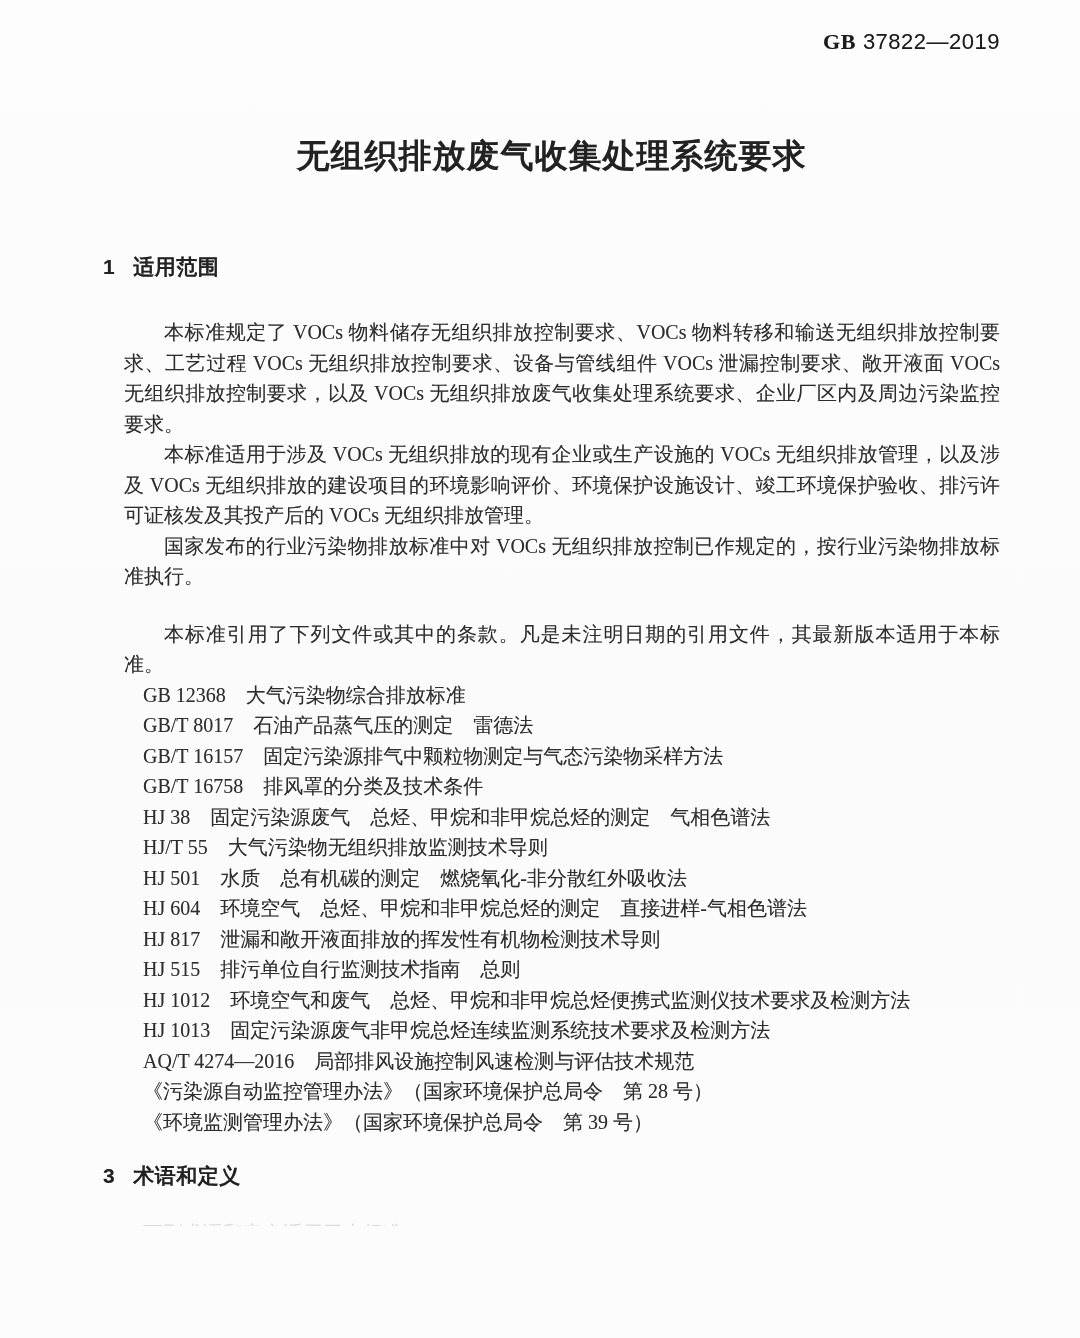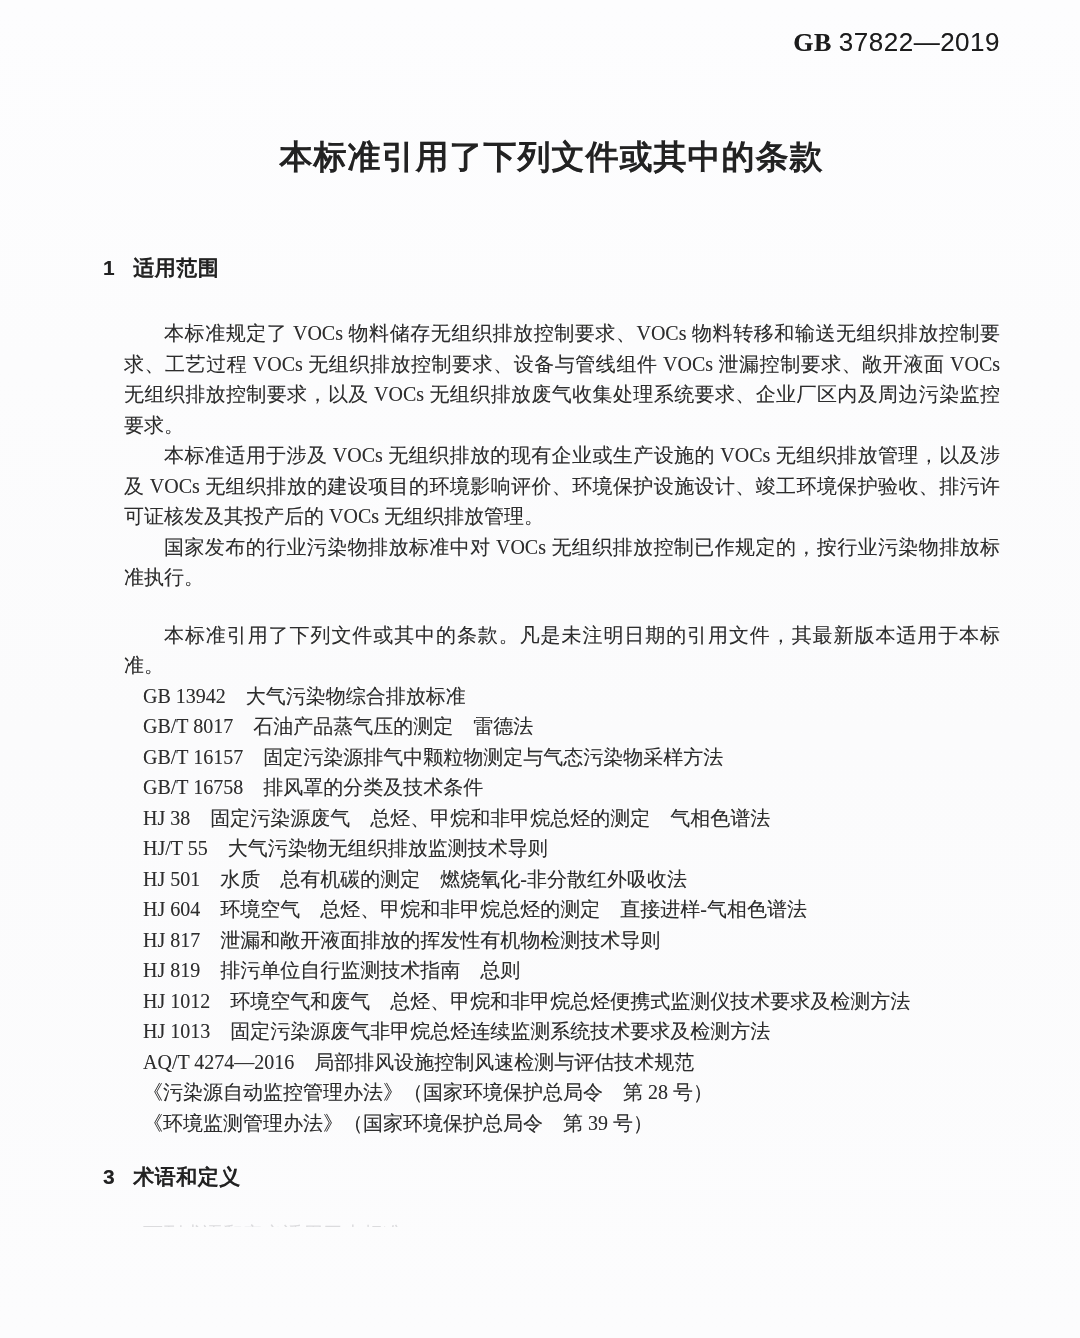--- a/index.html
+++ b/index.html
@@ -14,21 +14,21 @@
     position: relative;
     width: 1080px;
     height: 1338px;
     background: linear-gradient(180deg, #fdfdfe 0%, #fbfbfc 55%, #fcfcfd 100%);
     padding: 26px 80px 0 103px;
     overflow: hidden;
   }
   
   .std-code {
     text-align: right;
-    font-size: 26px;
+    font-size: 22px;
     line-height: 32px;
     color: #1c1c1c;
     letter-spacing: 0.5px;
     text-shadow: 0 0 0.4px rgba(0,0,0,0.35);
   }
   .std-code .prefix {
     font-family: "Liberation Serif", "DejaVu Serif", serif;
     font-weight: bold;
     margin-right: 7px;
   }
@@ -101,46 +101,46 @@
 </style>
 </head>
 <body>
 
 <div class="page">
 
   <div class="std-code">
     <span class="prefix">GB</span><span class="number">37822—2019</span>
   </div>
 
-  <h1 class="doc-title">本标准引用了下列文件或其中的条款</h1>
+  <h1 class="doc-title">无组织排放废气收集处理系统要求</h1>
 
   <h2 class="sec-heading heading-1">
     <span class="num">1</span><span>适用范围</span>
   </h2>
 
   <div class="body-block">
     <p>本标准规定了 VOCs 物料储存无组织排放控制要求、VOCs 物料转移和输送无组织排放控制要求、工艺过程 VOCs 无组织排放控制要求、设备与管线组件 VOCs 泄漏控制要求、敞开液面 VOCs 无组织排放控制要求，以及 VOCs 无组织排放废气收集处理系统要求、企业厂区内及周边污染监控要求。</p>
     <p>本标准适用于涉及 VOCs 无组织排放的现有企业或生产设施的 VOCs 无组织排放管理，以及涉及 VOCs 无组织排放的建设项目的环境影响评价、环境保护设施设计、竣工环境保护验收、排污许可证核发及其投产后的 VOCs 无组织排放管理。</p>
     <p>国家发布的行业污染物排放标准中对 VOCs 无组织排放控制已作规定的，按行业污染物排放标准执行。</p>
   </div>
 
 
   <p class="intro-par">本标准引用了下列文件或其中的条款。凡是未注明日期的引用文件，其最新版本适用于本标准。</p>
 
   <div class="refs">
-    <div class="ref-row">GB 13942　大气污染物综合排放标准</div>
+    <div class="ref-row">GB 12368　大气污染物综合排放标准</div>
     <div class="ref-row">GB/T 8017　石油产品蒸气压的测定　雷德法</div>
     <div class="ref-row">GB/T 16157　固定污染源排气中颗粒物测定与气态污染物采样方法</div>
     <div class="ref-row">GB/T 16758　排风罩的分类及技术条件</div>
     <div class="ref-row">HJ 38　固定污染源废气　总烃、甲烷和非甲烷总烃的测定　气相色谱法</div>
     <div class="ref-row">HJ/T 55　大气污染物无组织排放监测技术导则</div>
     <div class="ref-row">HJ 501　水质　总有机碳的测定　燃烧氧化-非分散红外吸收法</div>
     <div class="ref-row">HJ 604　环境空气　总烃、甲烷和非甲烷总烃的测定　直接进样-气相色谱法</div>
     <div class="ref-row">HJ 817　泄漏和敞开液面排放的挥发性有机物检测技术导则</div>
-    <div class="ref-row">HJ 819　排污单位自行监测技术指南　总则</div>
+    <div class="ref-row">HJ 515　排污单位自行监测技术指南　总则</div>
     <div class="ref-row">HJ 1012　环境空气和废气　总烃、甲烷和非甲烷总烃便携式监测仪技术要求及检测方法</div>
     <div class="ref-row">HJ 1013　固定污染源废气非甲烷总烃连续监测系统技术要求及检测方法</div>
     <div class="ref-row">AQ/T 4274—2016　局部排风设施控制风速检测与评估技术规范</div>
     <div class="ref-row">《污染源自动监控管理办法》（国家环境保护总局令　第 28 号）</div>
     <div class="ref-row">《环境监测管理办法》（国家环境保护总局令　第 39 号）</div>
   </div>
 
   <h2 class="sec-heading heading-3">
     <span class="num">3</span><span>术语和定义</span>
   </h2>

